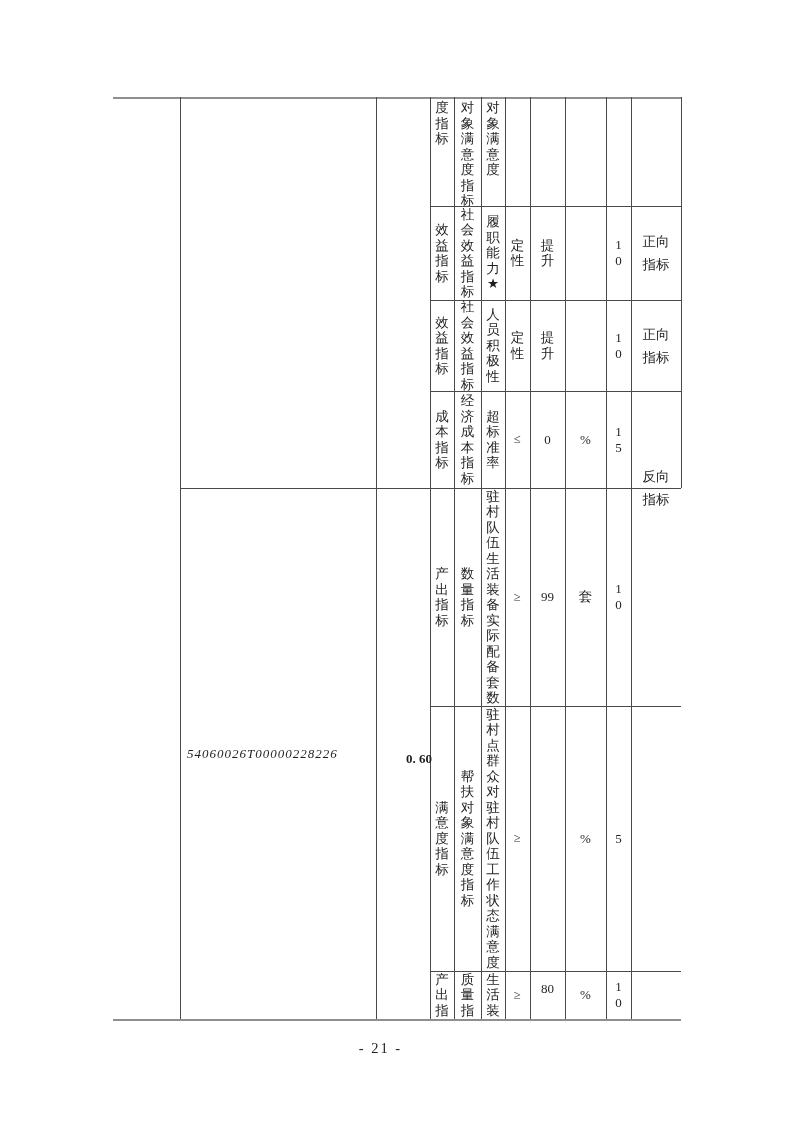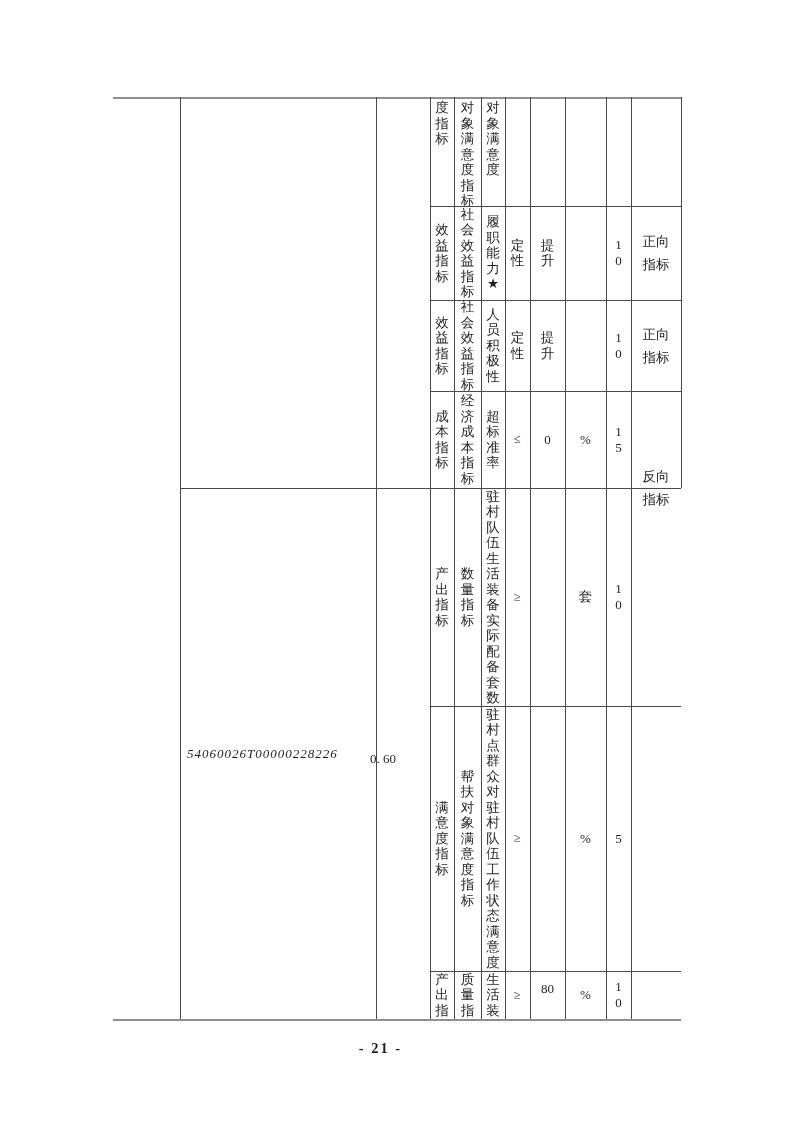--- a/index.html
+++ b/index.html
@@ -48,21 +48,20 @@
     position:absolute;
     display:flex;align-items:center;justify-content:center;
     font-size:13px;
   }
   .page-number{
     position:absolute;
     left:0;top:1040px;width:761px;
     text-align:center;
     font-size:14.5px;
     letter-spacing:2px;
-    font-weight:bold;
   }
 </style>
 </head>
 <body>
 
 <div class="page">
 
   <div class="hline thick" style="left:113px;top:97px;width:569px;"></div>
   <div class="hline" style="left:430px;top:206px;width:251px;"></div>
   <div class="hline" style="left:430px;top:300px;width:251px;"></div>
@@ -216,21 +215,21 @@
 5</span>
     </div>
   <div class="cell" style="left:631px;top:391px;width:50px;height:97px;margin-top:48px;">
       <span class="v2">反向
 指标</span>
     </div>
 
   <div class="project-cell" style="left:180px;top:488px;width:196px;height:531px;">
     <span class="code-line">54060026T00000228226</span>
   </div>
-  <div class="amount-cell" style="left:356px;top:488px;width:54px;height:541px;">
+  <div class="amount-cell" style="left:392px;top:488px;width:54px;height:541px;font-weight:bold;">
       <span>0. 60</span>
     </div>
 
   <div class="cell" style="left:430px;top:488px;width:24px;height:218px;">
       <span class="v">产
 出
 指
 标</span>
     </div>
   <div class="cell" style="left:454px;top:488px;width:27px;height:218px;">
@@ -250,20 +249,23 @@
 备
 实
 际
 配
 备
 套
 数</span>
     </div>
   <div class="cell op" style="left:505px;top:488px;width:25px;height:218px;">
       <span>≥</span>
+    </div>
+  <div class="cell num" style="left:530px;top:488px;width:35px;height:218px;">
+      <span>99</span>
     </div>
   <div class="cell" style="left:565px;top:488px;width:41px;height:218px;">
       <span>套</span>
     </div>
   <div class="cell" style="left:606px;top:488px;width:25px;height:218px;">
       <span class="digits">1
 0</span>
     </div>
 
   <div class="cell" style="left:430px;top:706px;width:24px;height:265px;">

